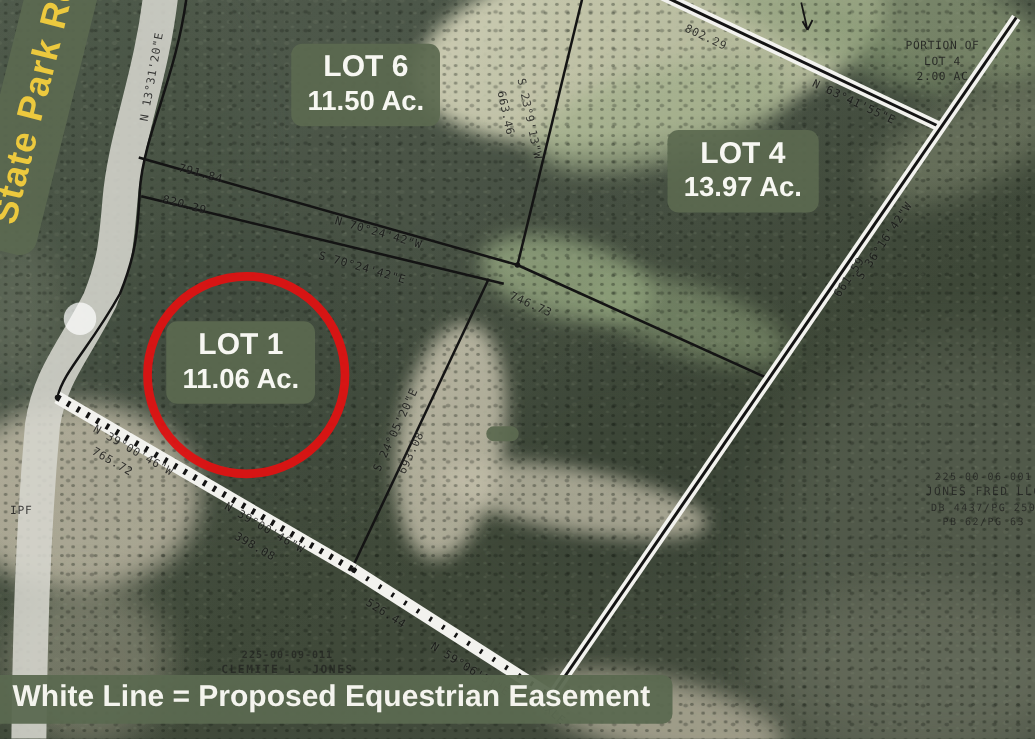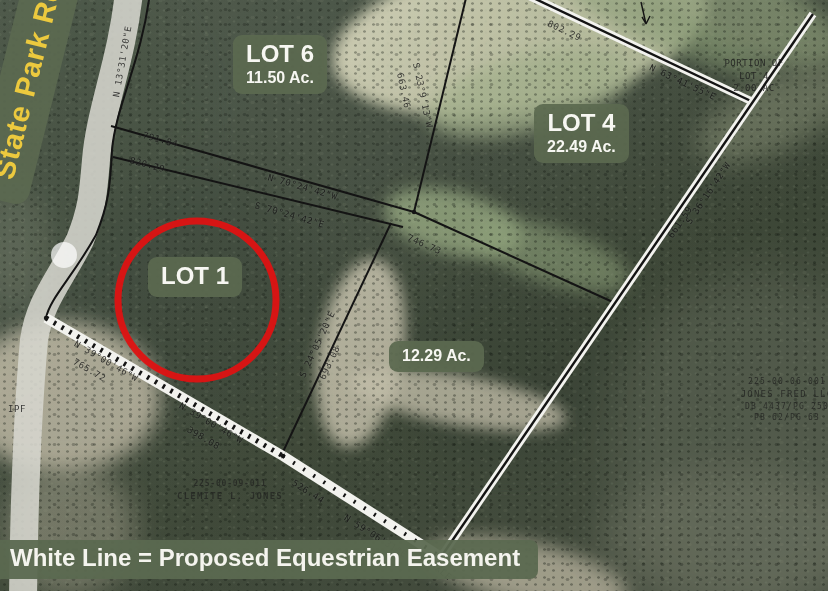--- a/index.html
+++ b/index.html
@@ -14,29 +14,29 @@
     radial-gradient(rgba(190,200,170,.09) 1.6px,transparent 2.6px);
     background-size:100% 100%,9px 7px,14px 11px,19px 15px,23px 17px;
     background-position:0 0,0 0,3px 5px,7px 2px,11px 9px;}
   svg.overlay{position:absolute;inset:0;}
   #annot{position:absolute;inset:0;pointer-events:none;}
   .survey{position:absolute;font-family:"DejaVu Sans Mono",monospace;font-size:9px;color:#151515;opacity:.82;letter-spacing:.6px;white-space:nowrap;transform-origin:0 50%;text-shadow:0 0 2px rgba(255,255,255,.22);}
   .pnote{position:absolute;text-align:center;font-family:"DejaVu Sans Mono",monospace;color:#1b1b1b;opacity:.72;letter-spacing:.8px;line-height:1.45;font-size:8px;}
   .pnote .nm{font-size:9px;letter-spacing:1.2px;}
   .pnote-martinez{left:22px;top:371px;width:140px;}
   .pnote-folio{left:722px;top:376px;width:130px;letter-spacing:1.2px;}
-  .pnote-jones{left:140px;top:478px;width:180px;opacity:.6;font-weight:bold;}
-  .portion{position:absolute;left:710px;top:57px;width:88px;text-align:center;font-family:"DejaVu Sans Mono",monospace;font-size:9px;color:#1c1c1c;opacity:.85;letter-spacing:.5px;line-height:1.4;}
+  .pnote-jones{left:140px;top:518px;width:180px;opacity:.6;font-weight:bold;}
+  .portion{position:absolute;left:710px;top:31px;width:88px;text-align:center;font-family:"DejaVu Sans Mono",monospace;font-size:9px;color:#1c1c1c;opacity:.85;letter-spacing:.5px;line-height:1.4;}
   .portion .u{}
   .roadname{position:absolute;left:26px;top:150px;background:rgba(91,105,80,.92);border-radius:14px;padding:12px 22px;transform:rotate(-76deg);transform-origin:0 100%;white-space:nowrap;}
   .roadname span{font-weight:bold;font-size:29px;letter-spacing:1px;color:#ecc93e;}
   .lot-label{position:absolute;background:rgba(91,105,80,.93);border-radius:9px;color:#f7f7f2;text-align:center;font-weight:bold;padding:5px 13px 7px;}
   .lot-label .name{font-size:24px;line-height:1.15;}
-  .lot-label .ac{font-size:16px;line-height:1.2;}
-  #lot3{left:233px;top:35px;} #lot4{left:534px;top:104px;} #lot1{left:148px;top:257px;} #lot2{left:389px;top:341px;}
+  .lot-label .ac{font-size:22px;line-height:1.2;}
+  #lot3{left:233px;top:35px;} #lot4{left:534px;top:104px;} #lot1{left:133px;top:257px;} #lot2{left:389px;top:341px;}
   .banner{position:absolute;background:rgba(91,105,80,.95);border-radius:8px;color:#f4f4ee;font-weight:bold;white-space:nowrap;}
   .banner1{left:90px;top:509px;font-size:26px;padding:3px 18px 7px;}
   .banner2{left:-8px;top:540px;font-size:24px;padding:4px 18px 7px;}
 </style>
 </head>
 <body>
 
 <div class="stage">
 
   <div class="bg"></div>
@@ -151,24 +151,24 @@
   <div class="roadname">
     <span>State Park Rd</span>
   </div>
 
   <div class="lot-label" id="lot3">
     <div class="name">LOT 6</div>
     <div class="ac">11.50 Ac.</div>
   </div>
   <div class="lot-label" id="lot4">
     <div class="name">LOT 4</div>
-    <div class="ac">22.49 Ac.</div>
+    <div class="ac">13.97 Ac.</div>
   </div>
   <div class="lot-label" id="lot1">
     <div class="name">LOT 1</div>
+    <div class="ac">11.06 Ac.</div>
   </div>
   <div class="lot-label" id="lot2">
-    <div class="ac">12.29 Ac.</div>
   </div>
 
   <div class="banner banner2">White Line = Proposed Equestrian Easement</div>
 
 </div>
 
 </body></html>

